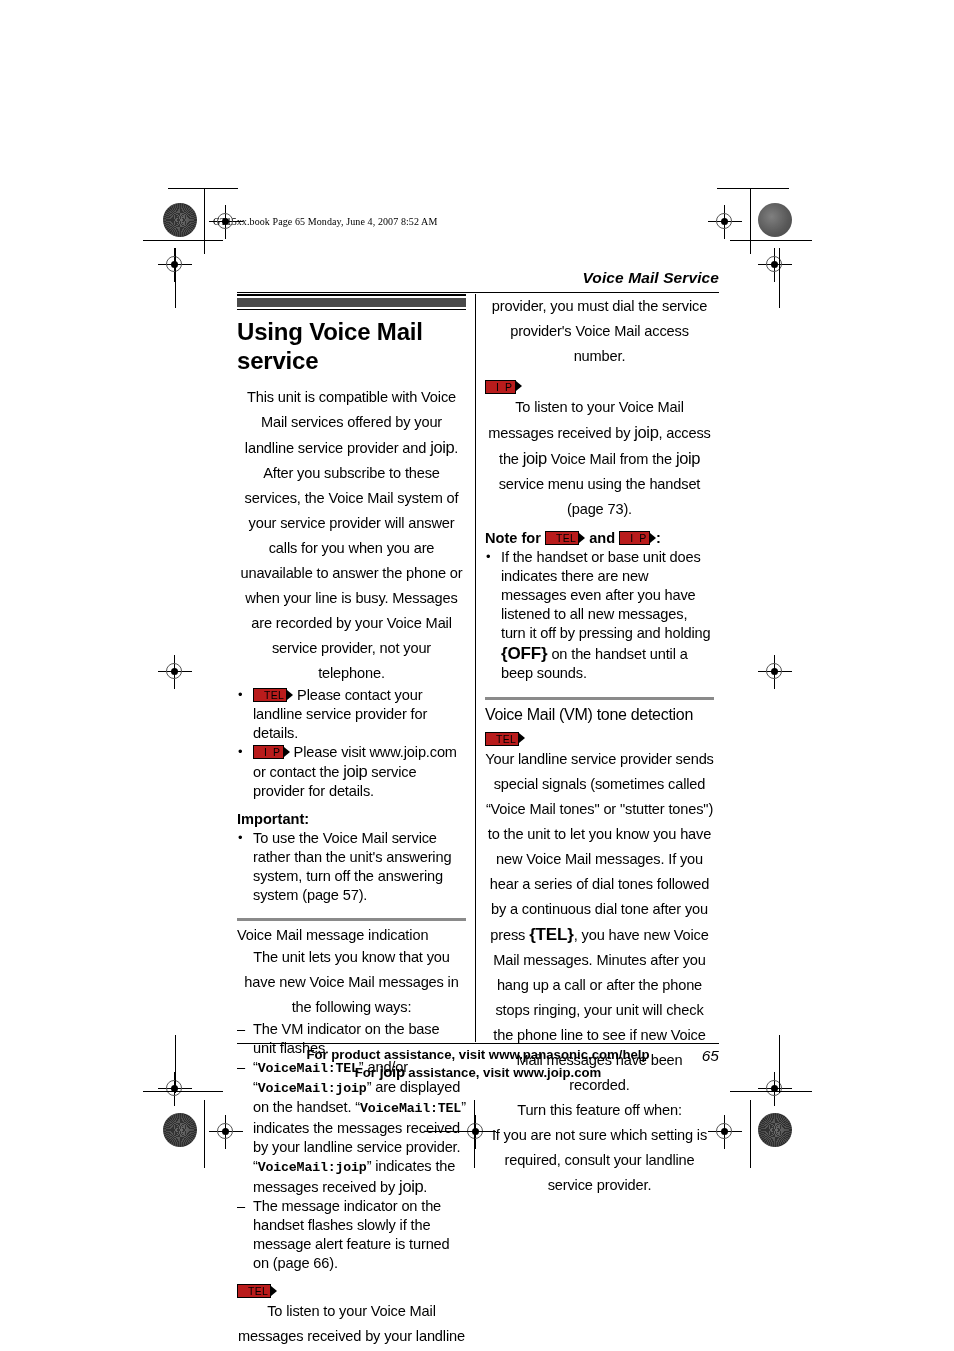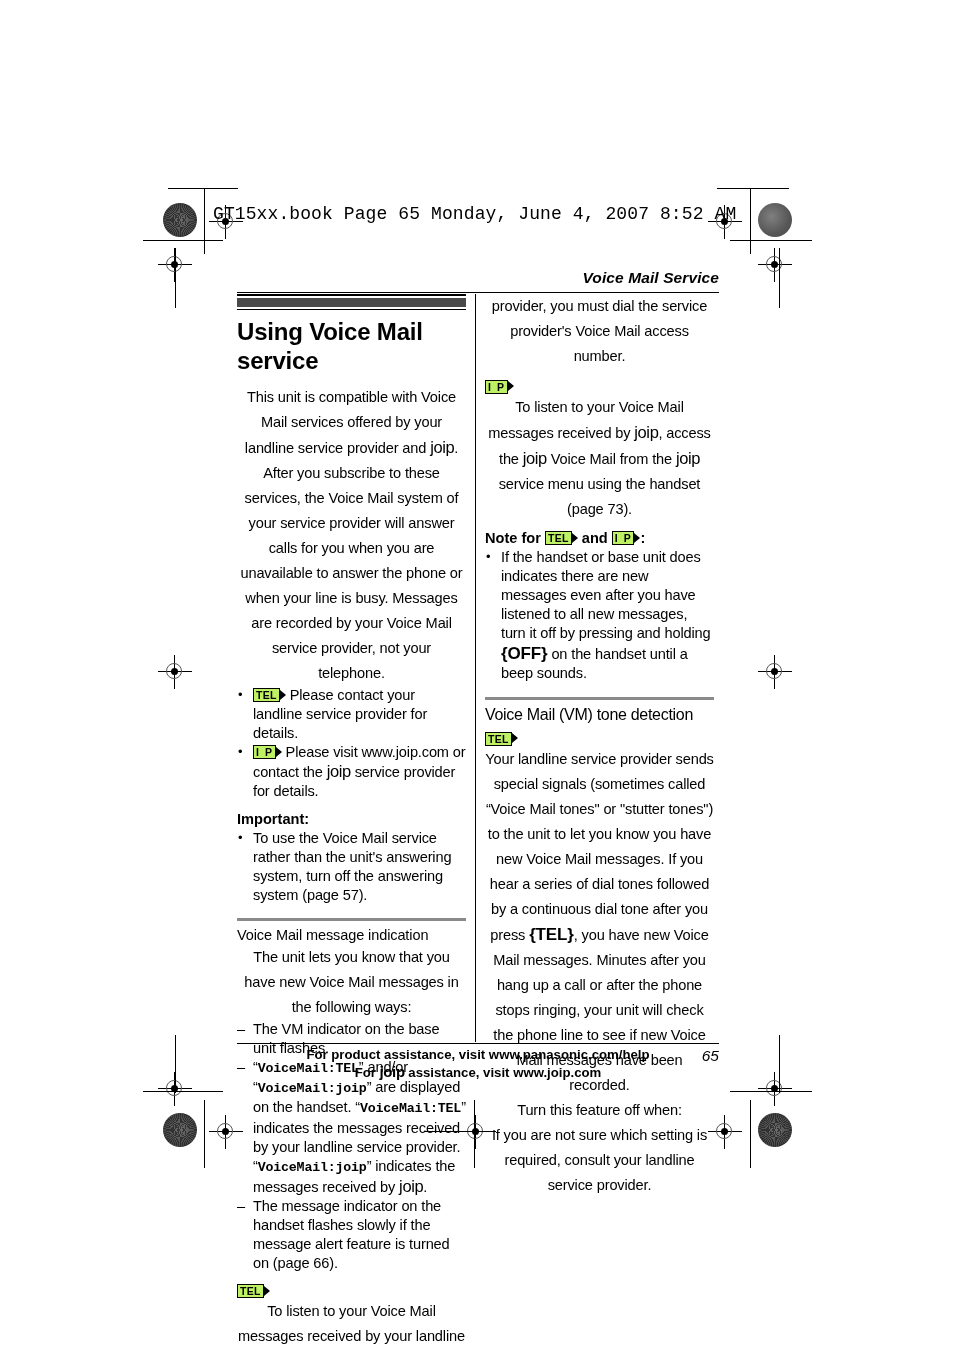--- a/index.html
+++ b/index.html
@@ -60,23 +60,23 @@
     opacity: .85;
   }
   .noise-circle.solid {
     background: radial-gradient(circle at 40% 40%, #6a6a6a 0%, #3a3a3a 60%, #2a2a2a 100%);
   }
 
   
   .file-banner {
     position: absolute;
     left: 213px;
-    top: 204px;
-    font-family: Liberation Mono, monospace;
-    font-size: 18px;
+    top: 216px;
+    font-family: Liberation Serif, serif;
+    font-size: 10px;
     letter-spacing: .1px;
     white-space: nowrap;
     color: #000;
   }
 
   
   .running-head {
     position: absolute;
     right: 235px;
     top: 269px;
@@ -204,27 +204,27 @@
   .badge {
     display: inline-block;
     position: relative;
     vertical-align: 1px;
     white-space: nowrap;
     line-height: 1;
   }
   .badge .bx {
     display: inline-block;
     border: 1.4px solid #000;
-    padding: 0px 2px 0px 2px;
+    padding: 0px 2px 0px 10px;
     font-size: 10.5px;
-    font-weight: bold;
+    font-weight: normal;
     font-family: "Liberation Sans", sans-serif;
     letter-spacing: .3px;
     line-height: 12px;
-    background: #bef264;
+    background: #b91c1c;
     vertical-align: middle;
   }
   .badge .bx.wide { letter-spacing: 1.6px; padding-right: 1px; }
   .badge .tri {
     display: inline-block;
     width: 0; height: 0;
     border-top: 5px solid transparent;
     border-bottom: 5px solid transparent;
     border-left: 6px solid #000;
     vertical-align: middle;

